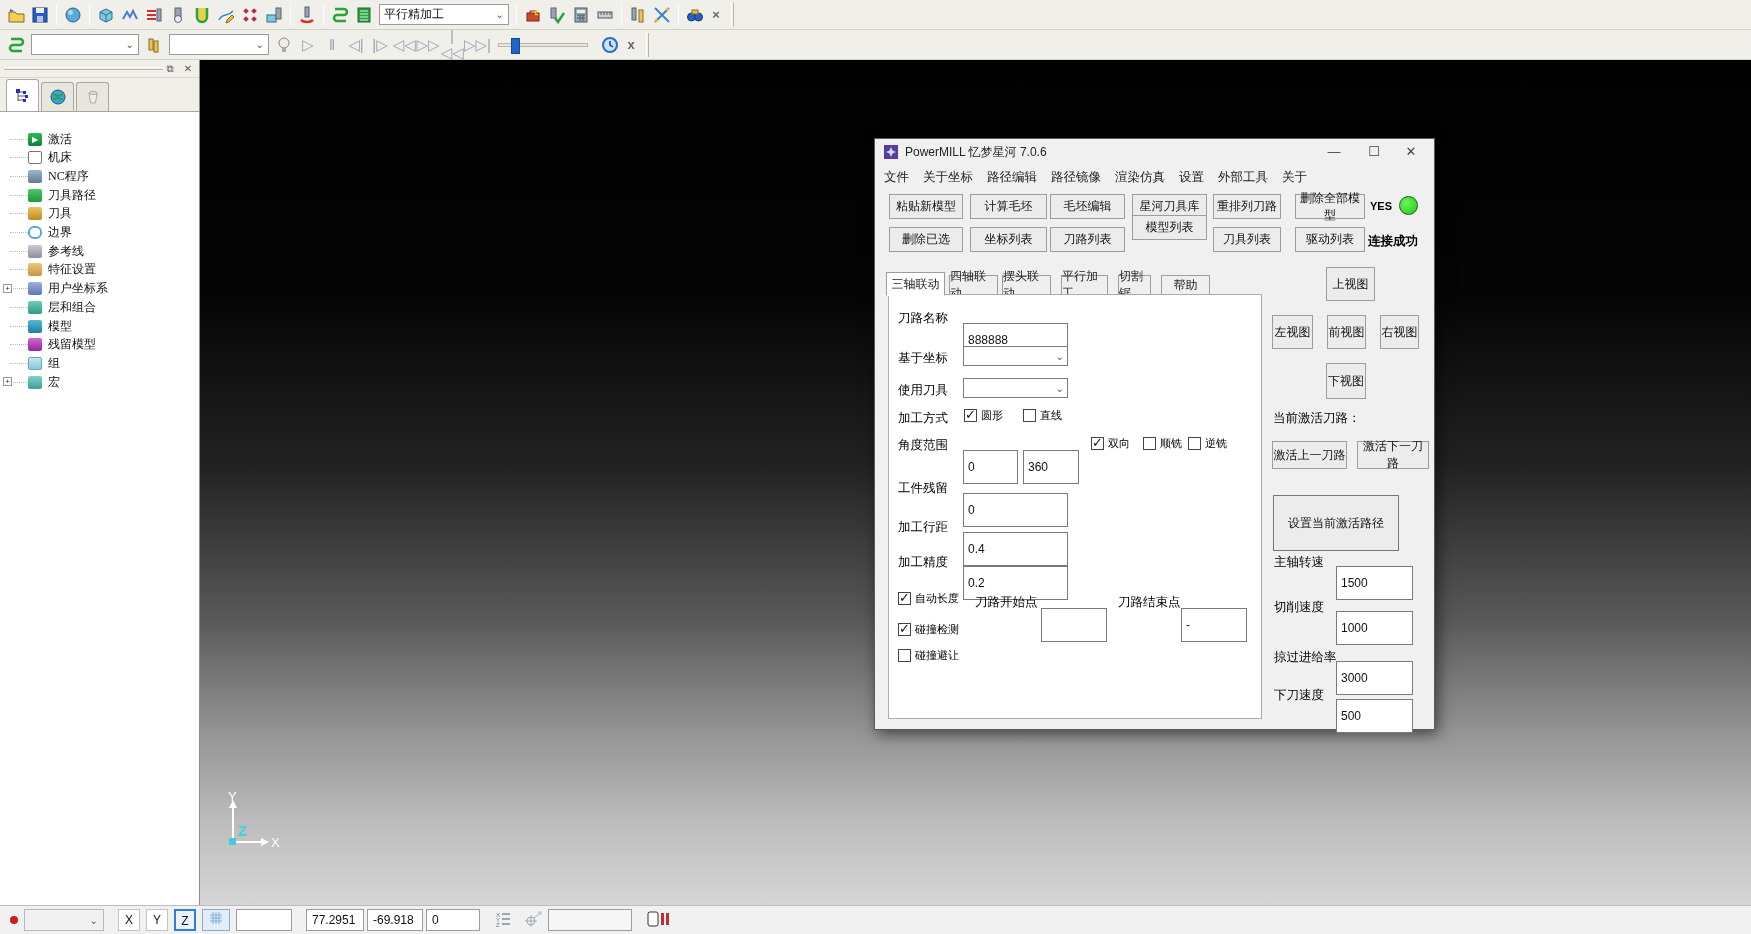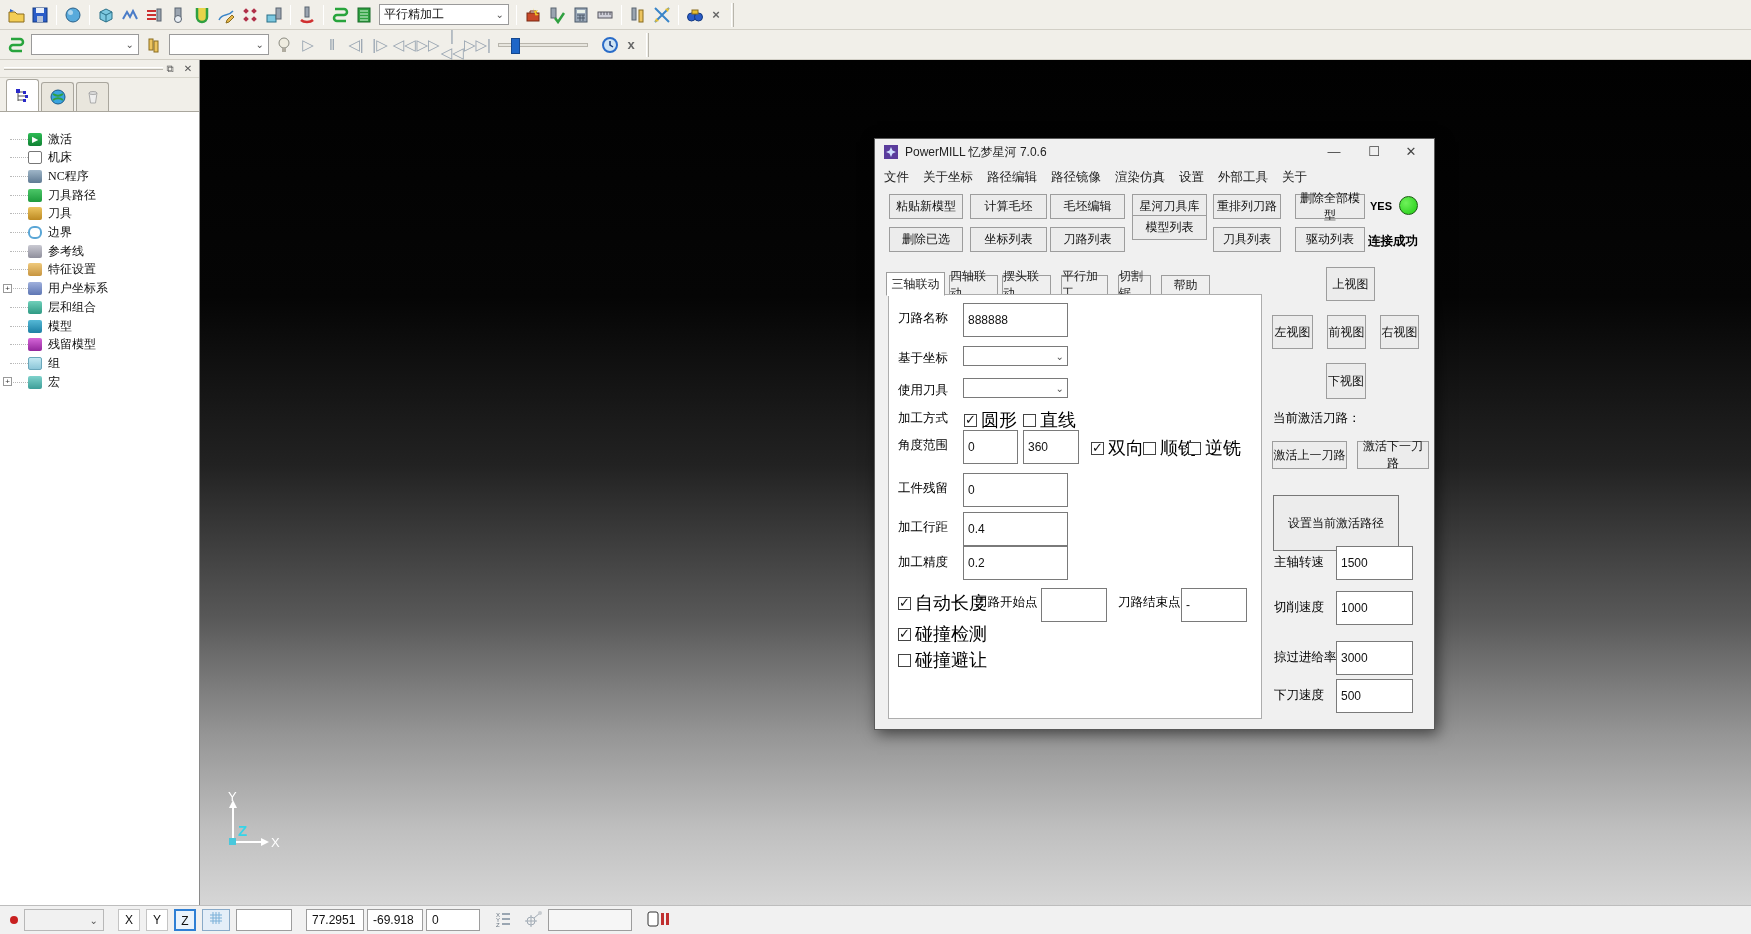--- a/index.html
+++ b/index.html
@@ -69,27 +69,27 @@
      display:flex; align-items:center; justify-content:center; text-align:center; }
   .magenta { color:#e800e8; font-weight:bold; }
   #conn-circle { position:absolute; width:19px; height:19px; border-radius:50%;
      background:radial-gradient(circle at 35% 35%, #6ff25a, #1ecb12); border:1px solid #1a5c12; }
   .tab { position:absolute; top:136px; height:20px; background:#efefef; border:1px solid #9d9d9d;
      font-size:12px; color:#222; display:flex; align-items:center; justify-content:center; }
   .tab.active { background:#fff; top:133px; height:24px; border-bottom:1px solid #fff; z-index:3; font-weight:normal; }
   #groupbox { position:absolute; left:13px; top:155px; width:374px; height:425px; background:#fff; border:1px solid #adadad; z-index:1; }
   .flabel { position:absolute; font-size:12.5px; color:#000; white-space:nowrap; z-index:2; }
   .finput { position:absolute; background:#fff; border:1px solid #7a7a7a; font-size:12px; color:#111;
-     padding:16px 4px; font-family:"Liberation Sans","DejaVu Sans",sans-serif; z-index:2; }
+     padding:16px 4px; font-family:"Liberation Sans","DejaVu Sans",sans-serif; z-index:2;margin-top:20px; }
   .fselect { position:absolute; background:#fff; border:1px solid #7a7a7a; display:flex; align-items:center;
      justify-content:flex-end; padding-right:3px; z-index:2; }
   .cbrow { position:absolute; display:flex; align-items:center; gap:4px; z-index:2; }
   .cb { width:13px; height:13px; background:#fff; border:1px solid #444; position:relative; flex:none; }
   .cb.checked::after { content:"✓"; position:absolute; left:0px; top:-3px; font-size:13px; font-weight:bold; color:#111; }
-  .cblabel { font-size:18px; color:#000; white-space:nowrap; }
+  .cblabel { font-size:11px; color:#000; white-space:nowrap; }
 
   
   #statusbar { position:absolute; left:0; top:905px; width:1751px; height:29px; background:#f1f1f1;
     border-top:1px solid #bdbdbd; display:flex; align-items:center; }
   .sb-box { height:22px; background:#fff; border:1px solid #9d9d9d; display:flex; align-items:center; padding:0 5px; font-size:12px; color:#111; }
   .sb-axis { width:22px; height:22px; background:#fff; border:1px solid #c4c4c4; text-align:center; line-height:20px;
     font-size:12px; color:#111; margin-right:6px; }
   .sb-axis.active { border:2px solid #2f7fd4; background:#eaf3fc; }
   .sb-ico { color:#8a96a4; margin:0 6px; font-size:13px; }
 </style>

